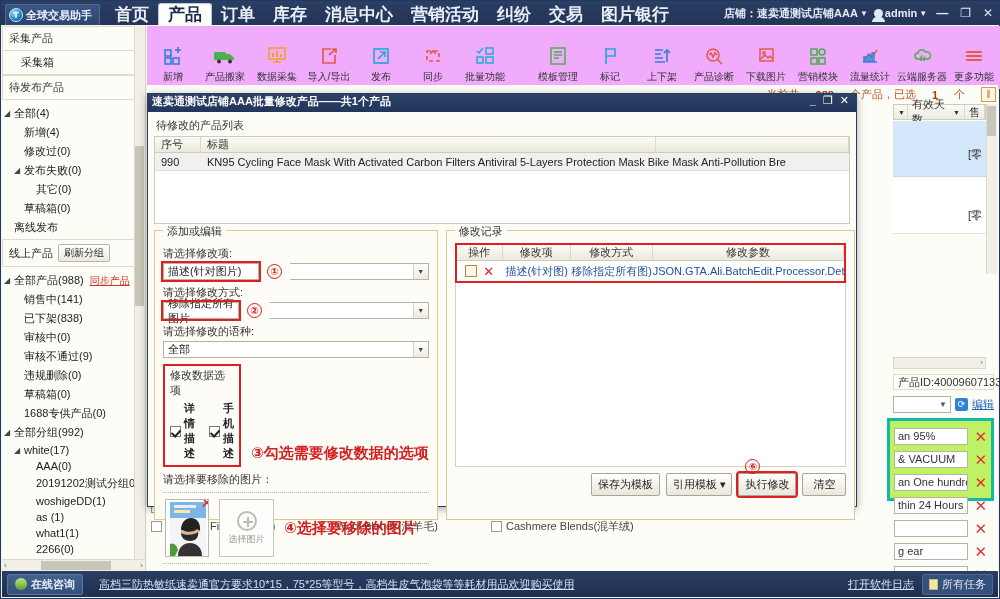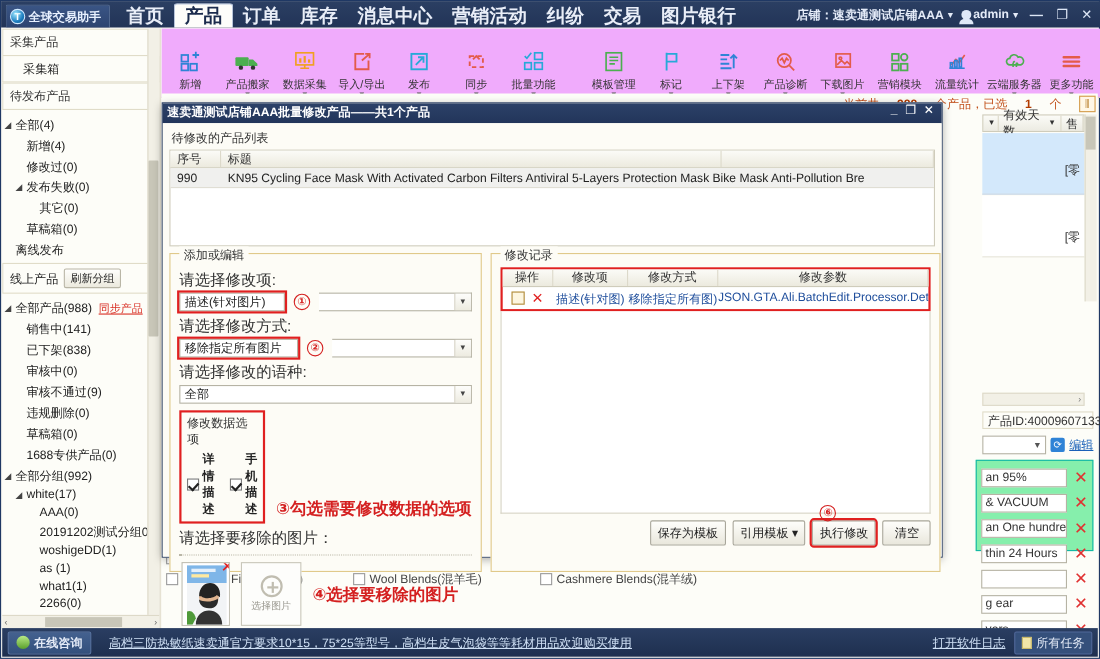--- a/index.html
+++ b/index.html
@@ -139,21 +139,21 @@
   }
   .lang-row{ position:absolute; left:746px; right:4px; top:310px; height:18px; display:flex; align-items:center; gap:4px;}
   .lang-sel{
     flex:1; height:17px; border:1px solid #b6b3a4; background:#fff;
     display:flex; align-items:center; justify-content:flex-end; padding-right:3px; font-size:8px; color:#555;
   }
   .refresh-ic{ width:13px;height:13px;border-radius:2px;background:#2f83d6;color:#fff;font-size:9px;display:flex;align-items:center;justify-content:center;}
   .edit-link{ color:#1a61b8; text-decoration:underline; font-size:11px; cursor:pointer; }
   .attr-box{
     position:absolute; left:740px; right:4px; top:333px; bottom:70px;
-    border:1px solid #14b8a6; background:#86efac;
+    border:3px solid #14b8a6; background:#bef264;
   }
   .attr-row{ position:absolute; left:4px; right:4px; height:18px; display:flex; align-items:center; gap:6px;}
   .attr-inp{
     flex:1; height:17px; border:1px solid #b6b3a4; background:#fff; font-size:11px;
     display:flex; align-items:center; padding-left:3px; color:#333; overflow:hidden; white-space:nowrap;
   }
   .xmark{ color:#e03131; font-size:15px; font-weight:bold; cursor:pointer; line-height:13px;}
 
   
   .bg-left-list{ position:absolute; left:4px; top:415px; right:0; font-size:11px; color:#444; }
@@ -207,21 +207,21 @@
   .panels{ display:flex; gap:8px; margin-top:6px; }
   .fieldset{
     border:1px solid #e0c98a; background:#fdfcf6; position:relative; padding:10px 8px 6px;
   }
   .fieldset > .legend{
     position:absolute; top:-7px; left:8px; background:#fdfcf6; padding:0 4px;
     font-size:11px; color:#333;
   }
   .lp{ width:348px; height:290px; }
   .rp{ flex:1; height:290px; }
-  .flabel{ font-size:14px; color:#333; margin:5px 0 2px; }
+  .flabel{ font-size:11px; color:#333; margin:5px 0 2px; }
   .combo{
     height:17px; border:1px solid #b6b3a4; background:#fff; display:flex; align-items:center;
     font-size:11px; color:#222; padding-left:4px; position:relative;
   }
   .combo .arrow{
     position:absolute; right:0; top:0; bottom:0; width:15px; border-left:1px solid #d4d1c2;
     background:linear-gradient(#fdfdfb,#edebe0); display:flex; align-items:center; justify-content:center;
     font-size:7px; color:#444;
   }
   .redbox{ outline:2px solid #e02020; outline-offset:0; }
@@ -738,21 +738,21 @@
               <span>描述(针对图片)</span>
             </div>
             <span class="circled">①</span>
             <div class="combo" style="flex:1;border-left:none;position:relative;">
               <span class="arrow">▼</span>
             </div>
           </div>
 
           <div class="flabel">请选择修改方式:</div>
           <div style="display:flex;align-items:center;gap:8px;">
-            <div class="combo redbox" style="width:108px">
+            <div class="combo redbox" style="width:76px">
               <span>移除指定所有图片</span>
             </div>
             <span class="circled">②</span>
             <div class="combo" style="flex:1;border-left:none;position:relative;">
               <span class="arrow">▼</span>
             </div>
           </div>
 
           <div class="flabel">请选择修改的语种:</div>
           <div class="combo">

